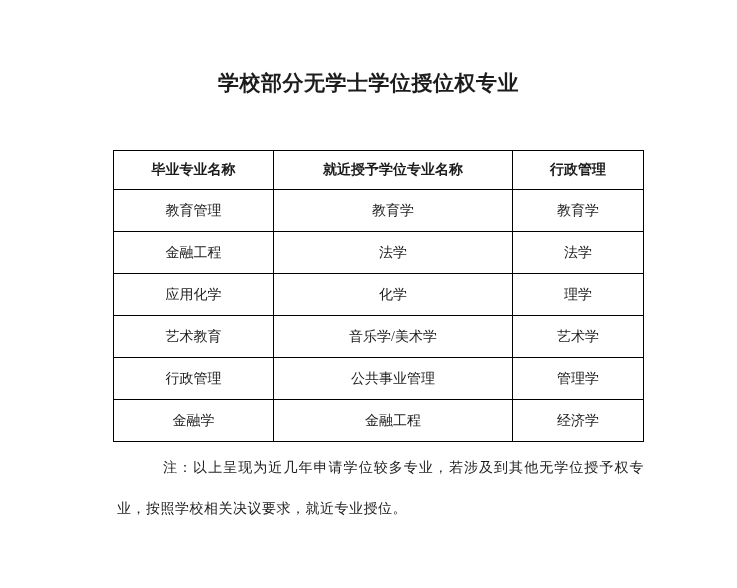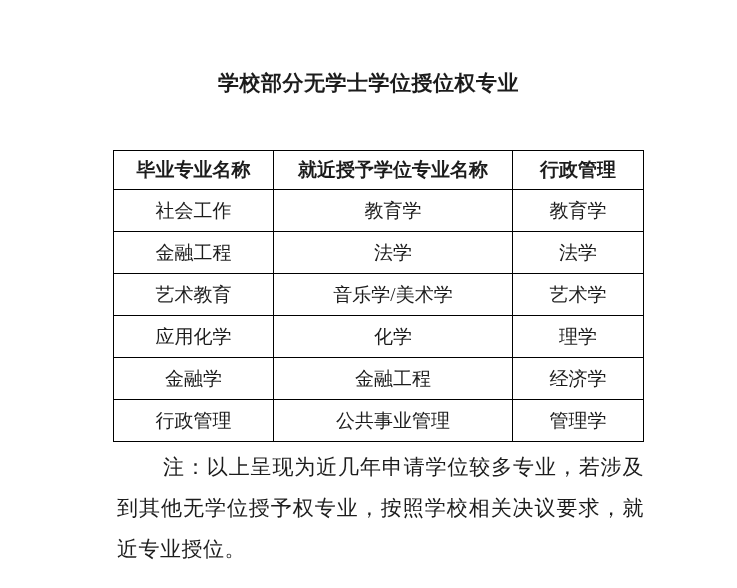--- a/index.html
+++ b/index.html
@@ -32,38 +32,38 @@
     border-collapse: collapse;
     table-layout: fixed;
   }
   .doc-table col.c1 { width: 160px; }
   .doc-table col.c2 { width: 239px; }
   .doc-table col.c3 { width: 131px; }
   .doc-table th, .doc-table td {
     border: 1px solid #000000;
     text-align: center;
     vertical-align: middle;
-    font-size: 19px;
+    font-size: 14px;
     padding: 0;
     white-space: nowrap;
   }
   .doc-table th {
     font-weight: bold;
     height: 39px;
   }
   .doc-table td {
     font-weight: normal;
     height: 42px;
   }
   .note {
     position: absolute;
     top: 447px;
     left: 117px;
     width: 527px;
-    font-size: 21px;
+    font-size: 14px;
     line-height: 41px;
     text-align: justify;
     text-indent: 46px;
     letter-spacing: 0.5px;
   }
 </style>
 </head>
 <body>
 
 <div class="doc-title">学校部分无学士学位授位权专业</div>
@@ -76,45 +76,45 @@
   </colgroup>
   <thead>
     <tr>
       <th>毕业专业名称</th>
       <th>就近授予学位专业名称</th>
       <th>行政管理</th>
     </tr>
   </thead>
   <tbody>
     <tr>
-      <td>社会工作</td>
+      <td>教育管理</td>
       <td>教育学</td>
       <td>教育学</td>
     </tr>
     <tr>
       <td>金融工程</td>
       <td>法学</td>
       <td>法学</td>
     </tr>
     <tr>
+      <td>应用化学</td>
+      <td>化学</td>
+      <td>理学</td>
+    </tr>
+    <tr>
       <td>艺术教育</td>
       <td>音乐学/美术学</td>
       <td>艺术学</td>
     </tr>
     <tr>
-      <td>应用化学</td>
-      <td>化学</td>
-      <td>理学</td>
+      <td>行政管理</td>
+      <td>公共事业管理</td>
+      <td>管理学</td>
     </tr>
     <tr>
       <td>金融学</td>
       <td>金融工程</td>
       <td>经济学</td>
-    </tr>
-    <tr>
-      <td>行政管理</td>
-      <td>公共事业管理</td>
-      <td>管理学</td>
     </tr>
   </tbody>
 </table>
 
 <p class="note">注：以上呈现为近几年申请学位较多专业，若涉及到其他无学位授予权专业，按照学校相关决议要求，就近专业授位。</p>
 
 </body></html>

